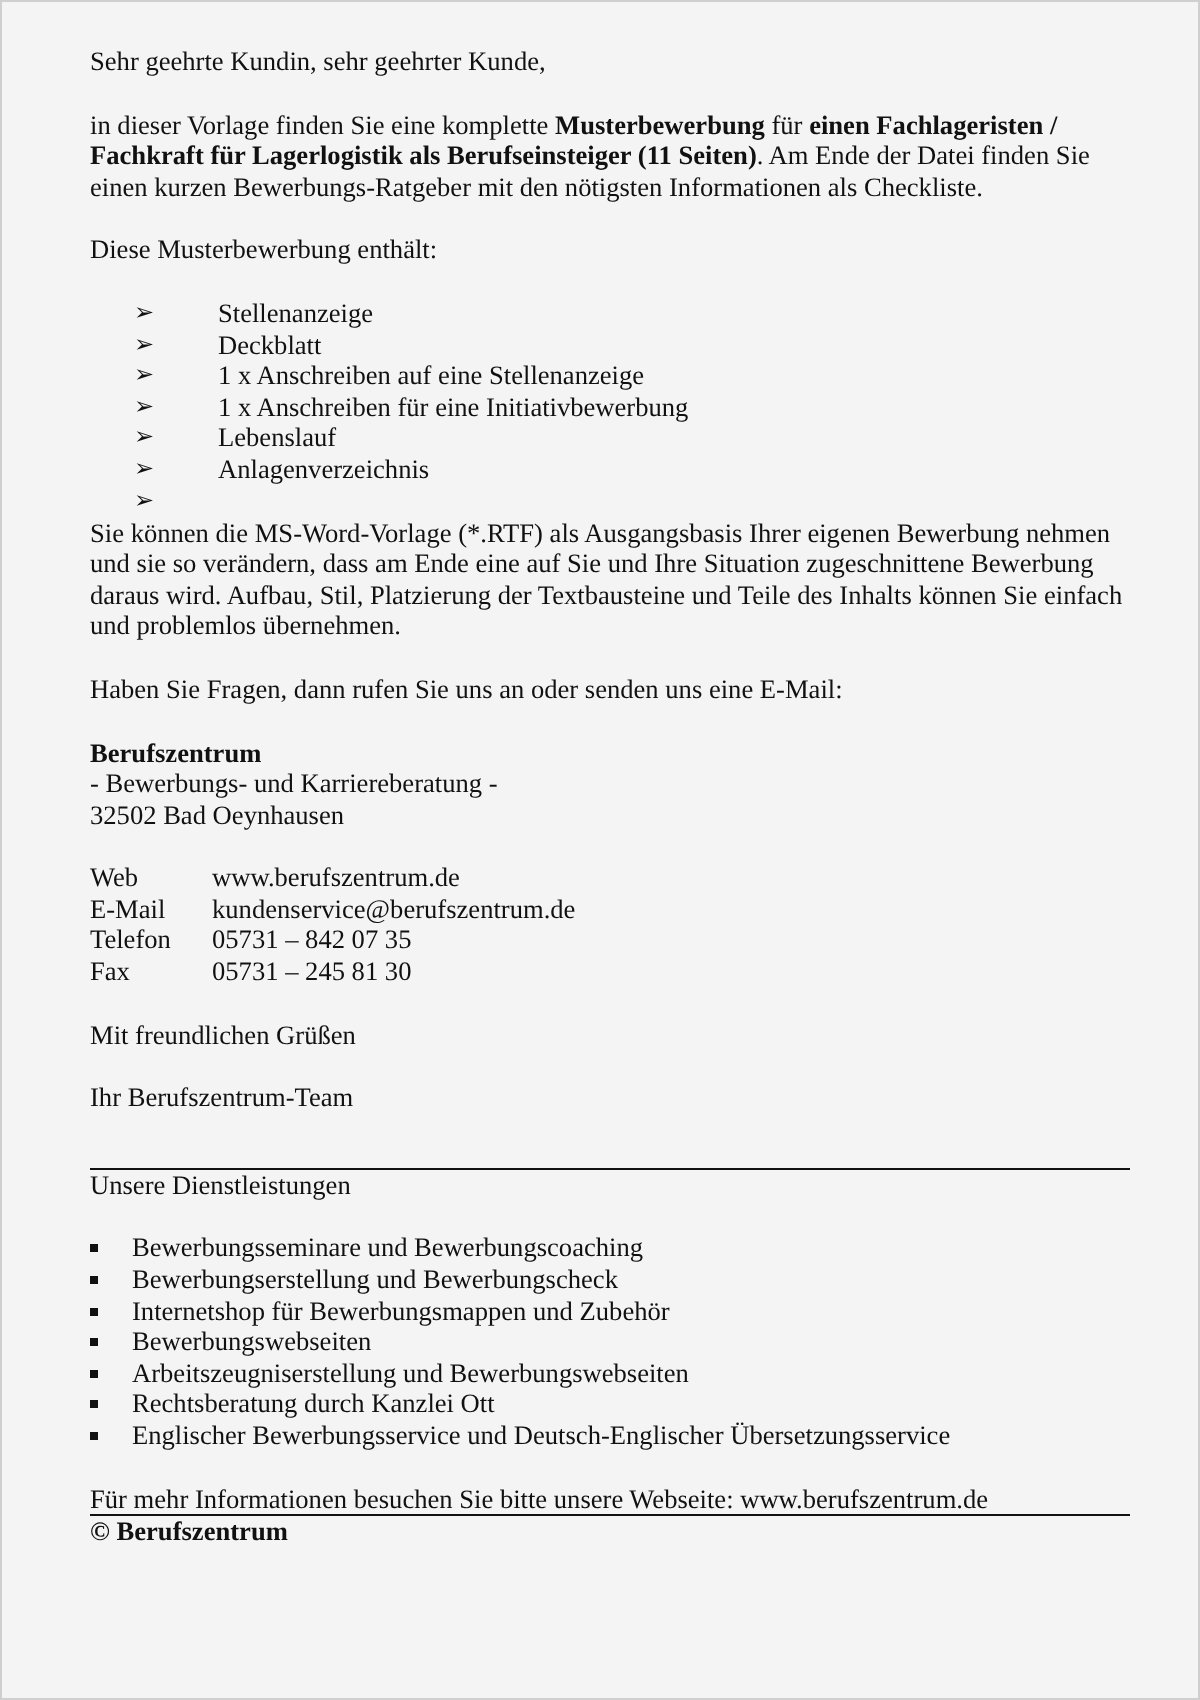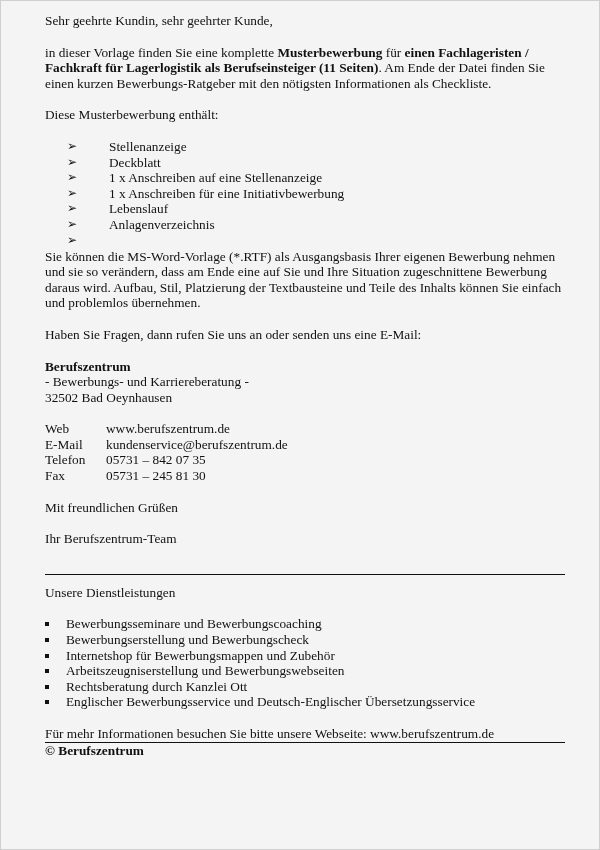--- a/index.html
+++ b/index.html
@@ -4,21 +4,21 @@
 <style>
   html, body { margin: 0; padding: 0; }
   body {
     width: 600px; height: 850px; box-sizing: border-box;
     background: #f4f4f4;
     border: 1px solid #cfcfcf;
     font-family: "Liberation Serif", serif;
     font-size: 13.3px; line-height: 15.6px; color: #111;
     position: relative; overflow: hidden;
   }
-  .page { position: absolute; left: 44px; top: 12px; width: 520px; }
+  .page { position: absolute; left: 44px; top: 22px; width: 520px; }
   p { margin: 0; }
   .gap { height: 16px; }
   b { font-weight: bold; }
   ul { margin: 0; padding: 0; list-style: none; }
   .arrow-list li { position: relative; padding-left: 42px; margin-left: 22px; }
   .arrow-list li .bullet { position: absolute; left: 0; top: 0; font-size: 12px; }
   .contact-row { display: flex; }
   .contact-row .lbl { width: 61px; }
   .rule { border-top: 1.5px solid #111; }
   .sq-list li { position: relative; padding-left: 21px; }
@@ -70,26 +70,27 @@
         <span class="lbl">Fax</span>
         <span>05731 – 245 81 30</span>
       </div>
   </div>
   <div class="gap"></div>
   <p>Mit freundlichen Grüßen</p>
   <div class="gap"></div>
   <p>Ihr Berufszentrum-Team</p>
   <div style="height:27px"></div>
   <div class="rule"></div>
-  <p style="margin-top:10px">Unsere Dienstleistungen</p>
+  <p style="margin-top:0">Unsere Dienstleistungen</p>
   <div class="gap"></div>
   <ul class="sq-list">
     <li><span class="bullet"></span><span>Bewerbungsseminare und Bewerbungscoaching</span></li>
     <li><span class="bullet"></span><span>Bewerbungserstellung und Bewerbungscheck</span></li>
     <li><span class="bullet"></span><span>Internetshop für Bewerbungsmappen und Zubehör</span></li>
+    <li><span class="bullet"></span><span>Bewerbungswebseiten</span></li>
     <li><span class="bullet"></span></li>
     <li><span class="bullet"></span><span>Arbeitszeugniserstellung und Bewerbungswebseiten</span></li>
     <li><span class="bullet"></span><span>Rechtsberatung durch Kanzlei Ott</span></li>
     <li><span class="bullet"></span><span>Englischer Bewerbungsservice und Deutsch-Englischer Übersetzungsservice</span></li>
   </ul>
   <div class="gap"></div>
   <p>Für mehr Informationen besuchen Sie bitte unsere Webseite: www.berufszentrum.de</p>
   <div class="rule"></div>
   <p class="copyright">© Berufszentrum</p>
 </div>

